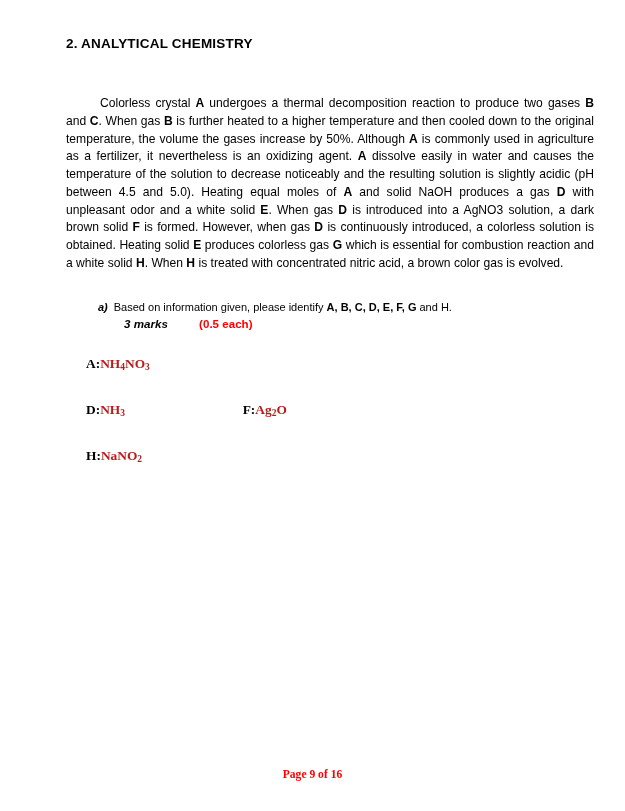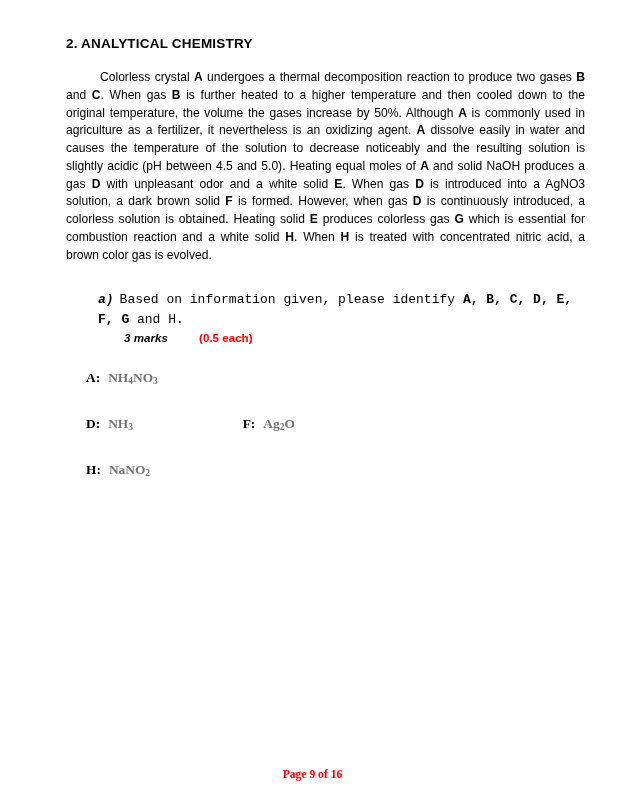--- a/index.html
+++ b/index.html
@@ -13,49 +13,48 @@
     font-family: "Liberation Sans", sans-serif;
     color: #000000;
     position: relative;
     overflow: hidden;
   }
   .page {
     position: relative;
     width: 625px;
     height: 811px;
     box-sizing: border-box;
-    padding: 28px 34px 0 58px;
+    padding: 28px 25px 0 58px;
   }
   .section-title {
     font-size: 13.5px;
     font-weight: bold;
     letter-spacing: 0.2px;
     margin: 8px 0 0 8px;
   }
   .body-text {
-    margin: 18px 6px 0 8px;
+    margin: 44px 6px 0 8px;
     font-size: 12.1px;
     line-height: 1.47;
     text-align: justify;
     text-justify: inter-word;
   }
   .body-text .indent {
     display: inline-block;
     width: 34px;
   }
   b.sym {
     font-weight: bold;
   }
   .question-block {
     margin: 26px 0 0 40px;
   }
   .q-line {
-    font-size: 13px;
+    font-size: 11px;
     line-height: 1.5;
-    font-family: Liberation Mono, monospace;
   }
   .q-label {
     font-weight: bold;
     font-style: italic;
     margin-right: 6px;
   }
   .marks-line {
     margin: 2px 0 0 26px;
     font-size: 11.6px;
     font-weight: bold;
@@ -79,25 +78,25 @@
     width: 33.33%;
     font-size: 12.4px;
     white-space: nowrap;
   }
   .ans-key {
     font-weight: bold;
     font-family: "Liberation Serif", serif;
     font-size: 13.4px;
   }
   .ans-val {
-    color: #737373;
+    color: #b91c1c;
     font-weight: bold;
     font-family: "Liberation Serif", serif;
     font-size: 13.4px;
-    margin-left: 8px;
+    margin-left: 0;
   }
   .ans-val sub {
     font-size: 9.5px;
     vertical-align: baseline;
     position: relative;
     bottom: -2px;
   }
   .footer {
     position: absolute;
     bottom: 30px;

